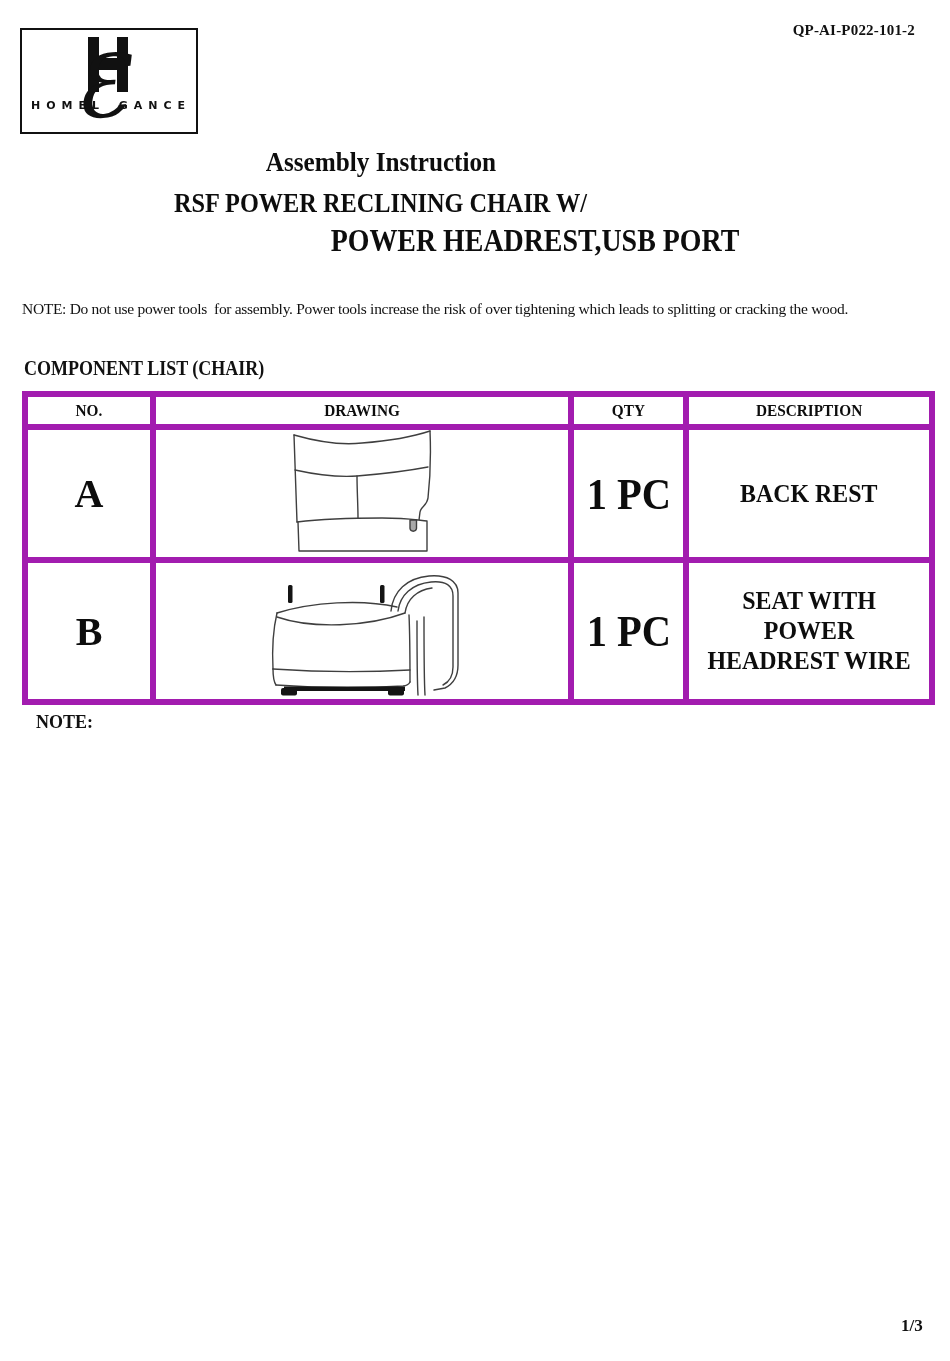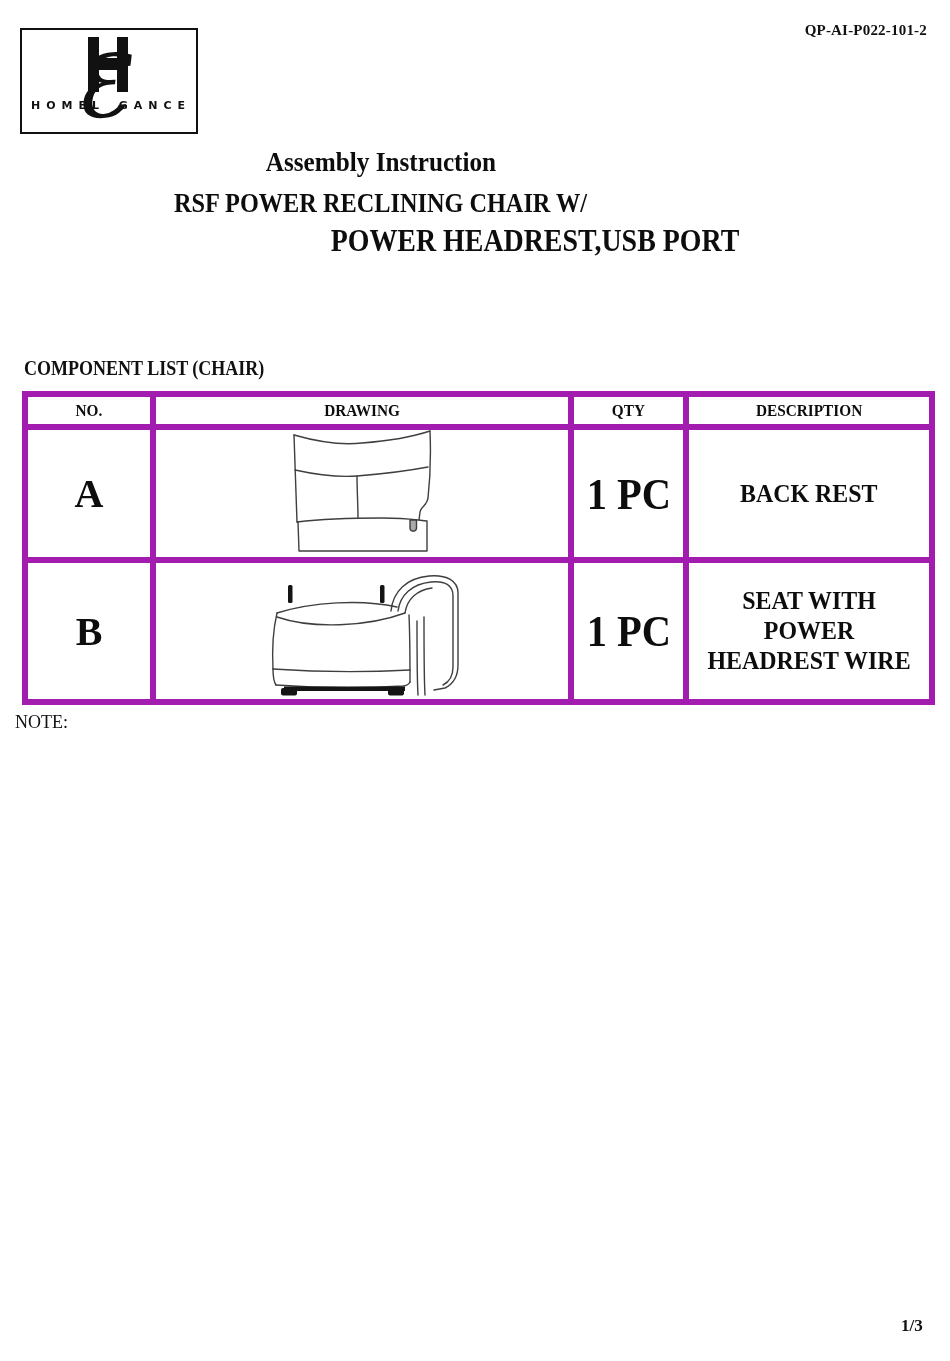--- a/index.html
+++ b/index.html
@@ -15,21 +15,21 @@
   .logo-script{
     position:absolute;left:52px;top:14px;
     font-family:"DejaVu Serif","DejaVu Sans",serif;font-style:italic;
     font-size:86px;line-height:1;color:#111;transform:rotate(-4deg);
   }
   .logo-word{
     position:absolute;left:9px;right:5px;top:69px;display:flex;justify-content:space-between;
     font-family:"DejaVu Sans",sans-serif;font-weight:bold;font-size:11px;letter-spacing:6px;color:#111;align-items:center;
   }
   
-  .doc-code{position:absolute;right:23px;top:22px;font-weight:bold;font-size:15px;letter-spacing:.2px;}
+  .doc-code{position:absolute;right:35px;top:22px;font-weight:bold;font-size:15px;letter-spacing:.2px;}
   .heading{position:absolute;left:0;width:762px;margin:0;text-align:center;font-weight:bold;color:#0d0d0d;}
   .title{top:146px;font-size:28px;}
   .sub1{top:188px;font-size:27px;}
   .sub2{top:223px;font-size:31px;text-align:right;}
   .sub3{top:257px;font-size:31px;}
   .cx{display:inline-block;transform:scaleX(.9);transform-origin:center;white-space:nowrap;}
   .cxl{display:inline-block;transform:scaleX(.9);transform-origin:left center;white-space:nowrap;}
   .note{
     position:absolute;left:22px;top:298px;width:884px;margin:0;
     font-size:15.5px;line-height:1.45;letter-spacing:-.3px;white-space:pre-wrap;
@@ -46,21 +46,21 @@
   }
   .comp-table th{height:27px;font-size:17px;font-weight:bold;}
   .row-a{height:132px;}
   .row-b{height:142px;}
   .no-cell{font-size:40px;font-weight:bold;}
   .qty-cell{font-size:45px;font-weight:bold;}
   .desc-cell{font-size:26px;font-weight:bold;line-height:1.15;}
   .desc-cell .wrap{display:inline-block;transform:scaleX(.92);transform-origin:center;padding:0 2px;}
   .drawing-cell svg{display:block;margin:0 auto;}
   
-  .footer-note{position:absolute;left:15px;top:709px;font-weight:normal;font-size:18px;line-height:1.5;}
+  .footer-note{position:absolute;left:36px;top:709px;font-weight:bold;font-size:18px;line-height:1.5;}
   .page-num{position:absolute;left:901px;top:1316px;font-weight:bold;font-size:17px;}
 </style>
 </head>
 <body>
 
 <div class="page">
 
   <div class="logo-box">
     <svg class="logo-h" width="40" height="55" viewBox="0 0 40 55">
       <rect x="0" y="0" width="11" height="55" fill="#111"></rect>
@@ -73,20 +73,21 @@
       <span style="letter-spacing:6px;">GANCE</span>
     </div>
   </div>
 
   <div class="doc-code">QP-AI-P022-101-2</div>
 
   <h1 class="heading title"><span class="cx">Assembly Instruction</span></h1>
   <h2 class="heading sub1"><span class="cx">RSF POWER RECLINING CHAIR W/</span></h2>
   <h2 class="heading sub2"><span class="cx">POWER HEADREST,USB PORT</span></h2>
 
+  <p class="note">NOTE: Do not use power tools  for assembly. Power tools increase the risk of over tightening which leads to splitting or cracking the wood.</p>
 
   <h3 class="section-title"><span class="cxl">COMPONENT LIST (CHAIR)</span></h3>
 
   <table class="comp-table">
     <colgroup>
       <col style="width:128px">
         <col style="width:418px">
         <col style="width:115px">
         <col style="width:246px">
     </colgroup>

